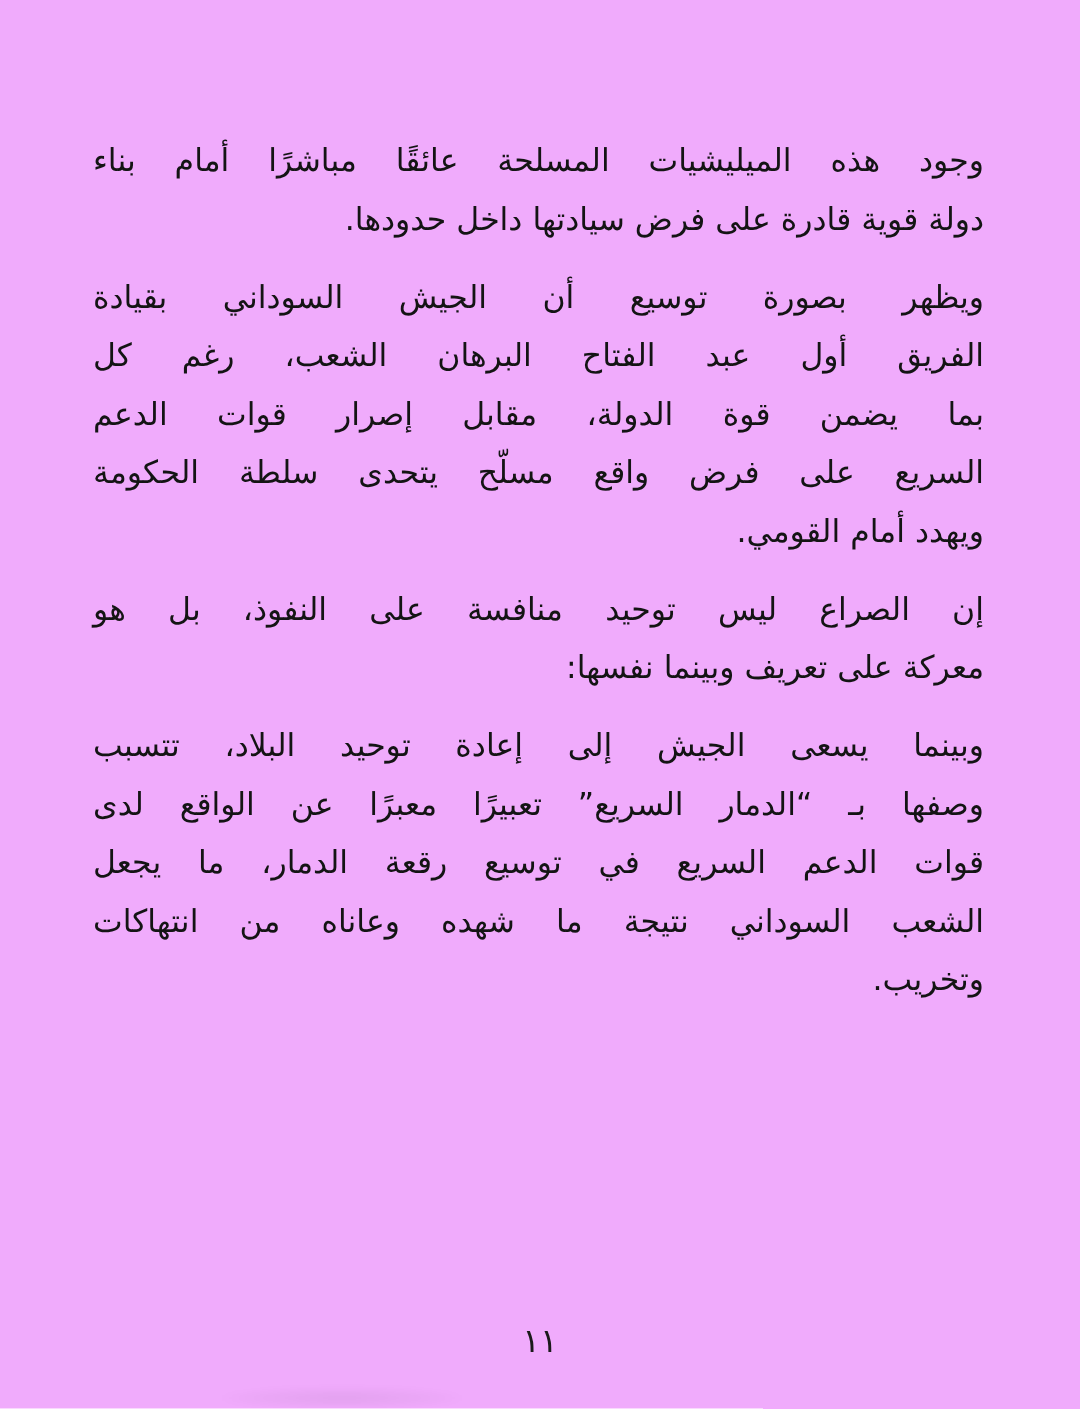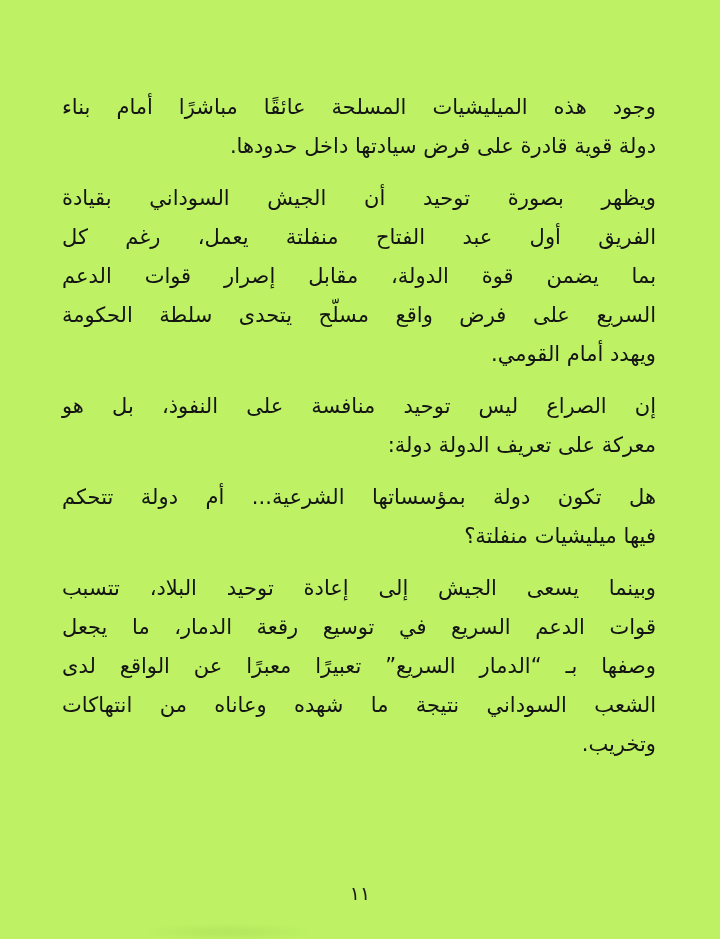--- a/index.html
+++ b/index.html
@@ -4,21 +4,21 @@
 <style>
   html, body {
     margin: 0;
     padding: 0;
     background: #ffffff;
   }
   .page {
     position: relative;
     width: 720px;
     height: 939px;
-    background: #bef264;
+    background: #f0abfc;
     overflow: hidden;
     font-family: "DejaVu Sans", sans-serif;
   }
   .body-text {
     position: absolute;
     top: 88px;
     right: 64px;
     left: 62px;
     direction: rtl;
     unicode-bidi: embed;
@@ -41,21 +41,21 @@
     text-align-last: right;
   }
   .page-number {
     position: absolute;
     top: 882px;
     left: 0;
     right: 0;
     text-align: center;
     direction: rtl;
     color: #1a1a1a;
-    font-size: 19px;
+    font-size: 22px;
     font-family: "DejaVu Sans", sans-serif;
   }
   .scan-smudge {
     position: absolute;
     top: 925px;
     left: 148px;
     width: 160px;
     height: 14px;
     background: radial-gradient(ellipse at center, rgba(0,0,0,0.055) 0%, rgba(0,0,0,0.02) 55%, rgba(0,0,0,0) 75%);
     filter: blur(2px);
@@ -66,38 +66,34 @@
 <body>
 
 <div class="page">
 
   <div class="body-text" dir="rtl">
       <p>
         <span class="text-line">وجود هذه الميليشيات المسلحة عائقًا مباشرًا أمام بناء</span>
         <span class="text-line last">دولة قوية قادرة على فرض سيادتها داخل حدودها.</span>
       </p>
       <p>
-        <span class="text-line">ويظهر بصورة توحيد أن الجيش السوداني بقيادة</span>
-        <span class="text-line">الفريق أول عبد الفتاح منفلتة يعمل، رغم كل</span>
+        <span class="text-line">ويظهر بصورة توسيع أن الجيش السوداني بقيادة</span>
+        <span class="text-line">الفريق أول عبد الفتاح البرهان الشعب، رغم كل</span>
         <span class="text-line">بما يضمن قوة الدولة، مقابل إصرار قوات الدعم</span>
         <span class="text-line">السريع على فرض واقع مسلّح يتحدى سلطة الحكومة</span>
         <span class="text-line last">ويهدد أمام القومي.</span>
       </p>
       <p>
         <span class="text-line">إن الصراع ليس توحيد منافسة على النفوذ، بل هو</span>
-        <span class="text-line last">معركة على تعريف الدولة دولة:</span>
-      </p>
-      <p>
-        <span class="text-line">هل تكون دولة بمؤسساتها الشرعية... أم دولة تتحكم</span>
-        <span class="text-line last">فيها ميليشيات منفلتة؟</span>
+        <span class="text-line last">معركة على تعريف وبينما نفسها:</span>
       </p>
       <p>
         <span class="text-line">وبينما يسعى الجيش إلى إعادة توحيد البلاد، تتسبب</span>
+        <span class="text-line">وصفها بـ “الدمار السريع” تعبيرًا معبرًا عن الواقع لدى</span>
         <span class="text-line">قوات الدعم السريع في توسيع رقعة الدمار، ما يجعل</span>
-        <span class="text-line">وصفها بـ “الدمار السريع” تعبيرًا معبرًا عن الواقع لدى</span>
         <span class="text-line">الشعب السوداني نتيجة ما شهده وعاناه من انتهاكات</span>
         <span class="text-line last">وتخريب.</span>
       </p>
     </div>
 
   <div class="page-number">١١</div>
 
   <div class="scan-smudge"></div>
 
 </div>

